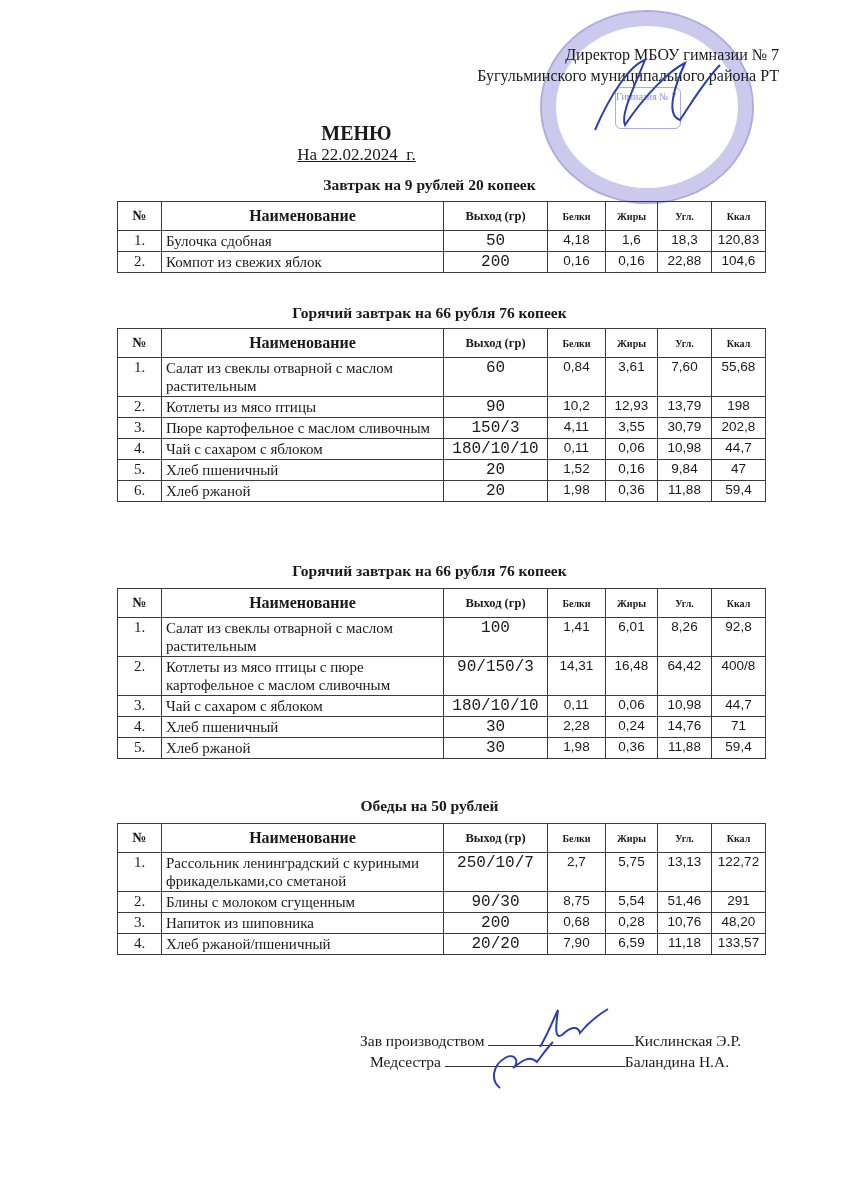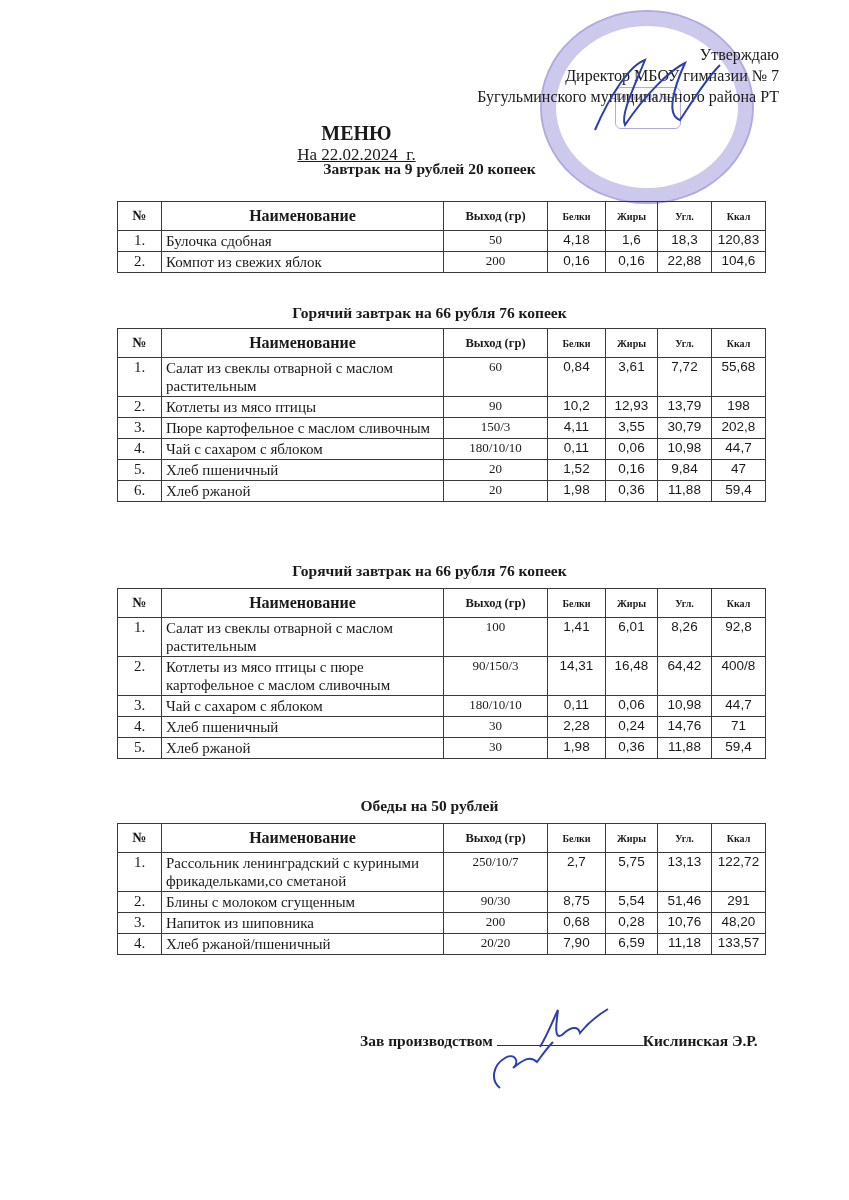--- a/index.html
+++ b/index.html
@@ -41,50 +41,49 @@
       border: 1px solid #3a3a3a; padding: 1px 4px; vertical-align: top; font-weight: normal;
     }
     table.menu th { font-family: "Liberation Serif", serif; font-weight: bold; text-align: center; vertical-align: middle; height: 26px; }
     th.h-num { font-size: 14px; }
     th.h-name { font-size: 16px; }
     th.h-out { font-size: 12.5px; }
     th.h-small { font-size: 10px; }
     td.num { font-family: "Liberation Serif", serif; font-size: 15px; text-align: center; }
     td.name { font-family: "Liberation Serif", serif; font-size: 15px; line-height: 18px; }
     td.val { font-family: "Liberation Sans", sans-serif; font-size: 13.5px; text-align: center; padding-top: 4px; }
-    td.out { font-family: Liberation Serif, serif; font-size: 13px; text-align: center; }
+    td.out { font-family: Liberation Mono, monospace; font-size: 16px; text-align: center; }
     .footer {
       position: absolute; left: 360px; top: 1030px; font-size: 15.5px; line-height: 21px;
     }
-    .footer .row { white-space: nowrap; font-weight: bold; }
+    .footer .row { white-space: nowrap; }
     .footer .line { display: inline-block; border-bottom: 1px solid #333; height: 14px; }
   </style>
 </head>
 <body>
 
 <div class="stamp">
   <div class="stamp-inner">Гимназия № 7</div>
 </div>
 
 <div class="approve">
-  <div>Утверждаю</div>
   <div>Директор МБОУ гимназии № 7</div>
   <div>Бугульминского муниципального района РТ</div>
 </div>
 
 <svg class="sig-scribble" style="left:590px;top:55px;" width="150" height="80" viewBox="0 0 150 80">
   <path d="M5 75 C 20 40, 40 10, 55 5 C 45 30, 30 60, 35 70 C 55 40, 80 15, 95 8 C 85 30, 75 60, 90 65 C 100 50, 115 25, 130 10" fill="none" stroke="#2b3fb0" stroke-width="2"></path>
 </svg>
 
 <div class="title">
   <span class="h">МЕНЮ</span>
   <span class="d">На 22.02.2024_г.</span>
 </div>
 
-<div class="section-title" style="top:160px;">Завтрак на 9 рублей 20 копеек</div>
+<div class="section-title" style="top:176px;">Завтрак на 9 рублей 20 копеек</div>
 <table class="menu" style="top:201px;">
     <colgroup>
       <col style="width: 44px;">
       <col style="width: 282px;">
       <col style="width: 104px;">
       <col style="width: 58px;">
       <col style="width: 52px;">
       <col style="width: 54px;">
       <col style="width: 54px;">
     </colgroup>
@@ -143,21 +142,21 @@
         <th class="h-small">Ккал</th>
       </tr>
     </thead>
     <tbody>
       <tr>
         <td class="num">1.</td>
         <td class="name">Салат из свеклы отварной с маслом растительным</td>
         <td class="out">60</td>
         <td class="val">0,84</td>
         <td class="val">3,61</td>
-        <td class="val">7,72</td>
+        <td class="val">7,60</td>
         <td class="val">55,68</td>
       </tr>
       <tr>
         <td class="num">2.</td>
         <td class="name">Котлеты из мясо птицы</td>
         <td class="out">90</td>
         <td class="val">10,2</td>
         <td class="val">12,93</td>
         <td class="val">13,79</td>
         <td class="val">198</td>
@@ -332,20 +331,24 @@
         <td class="val">133,57</td>
       </tr>
     </tbody>
   </table>
 
 <div class="footer">
   <div class="row">
     <span>Зав производством</span>
     <span class="line" style="width:146px;"></span><span>Кислинская Э.Р.</span>
   </div>
+  <div class="row" style="padding-left:10px;">
+    <span>Медсестра</span>
+    <span class="line" style="width:180px;"></span><span>Баландина Н.А.</span>
+  </div>
 </div>
 
 <svg class="sig-scribble" style="left:530px;top:1005px;" width="80" height="45" viewBox="0 0 80 45">
   <path d="M10 42 C 20 25, 25 10, 28 5 C 26 20, 24 35, 32 30 C 40 22, 48 20, 50 28 C 58 18, 68 10, 78 4" fill="none" stroke="#2b3fb0" stroke-width="2"></path>
 </svg>
 <svg class="sig-scribble" style="left:485px;top:1040px;" width="70" height="50" viewBox="0 0 70 50">
   <path d="M15 48 C 5 40, 8 25, 20 18 C 30 12, 35 22, 28 28 C 38 20, 45 15, 52 22 C 58 14, 62 8, 68 2" fill="none" stroke="#2b3fb0" stroke-width="2"></path>
 </svg>
 
 </body></html>

